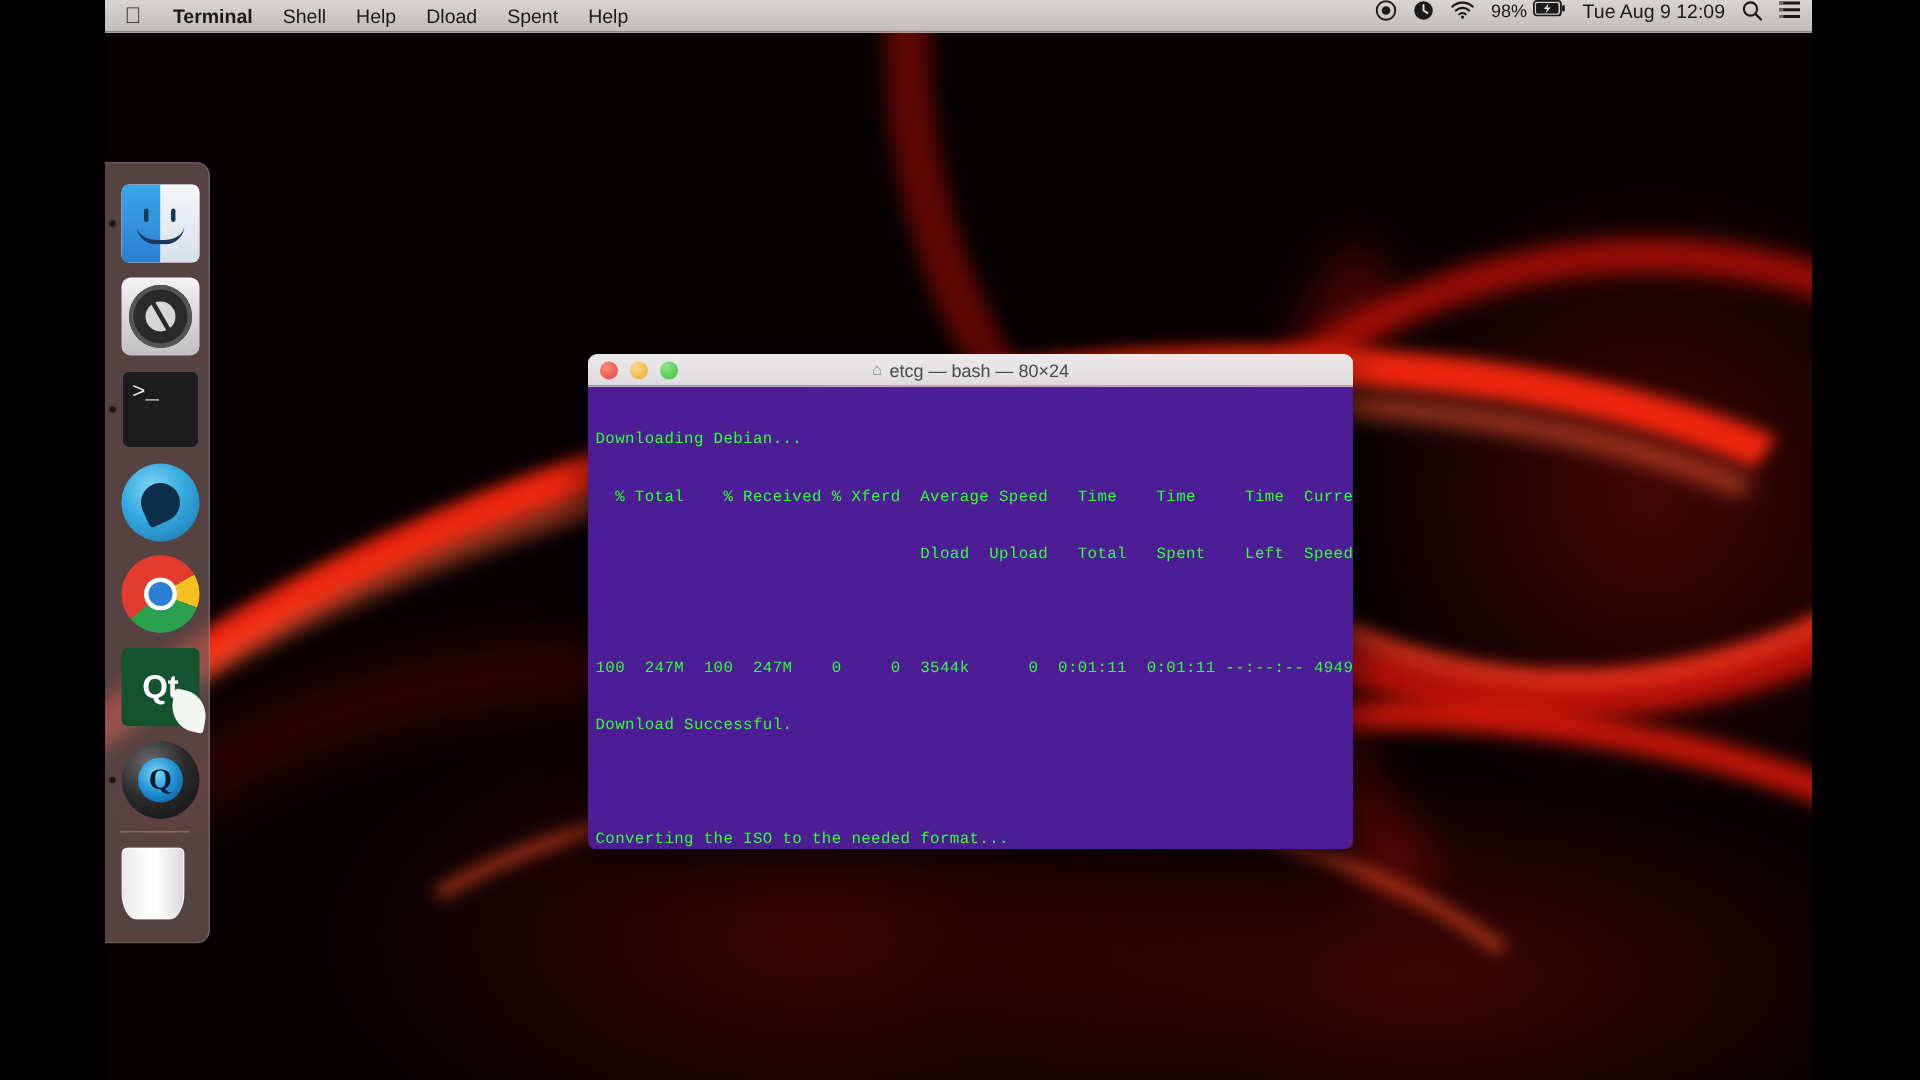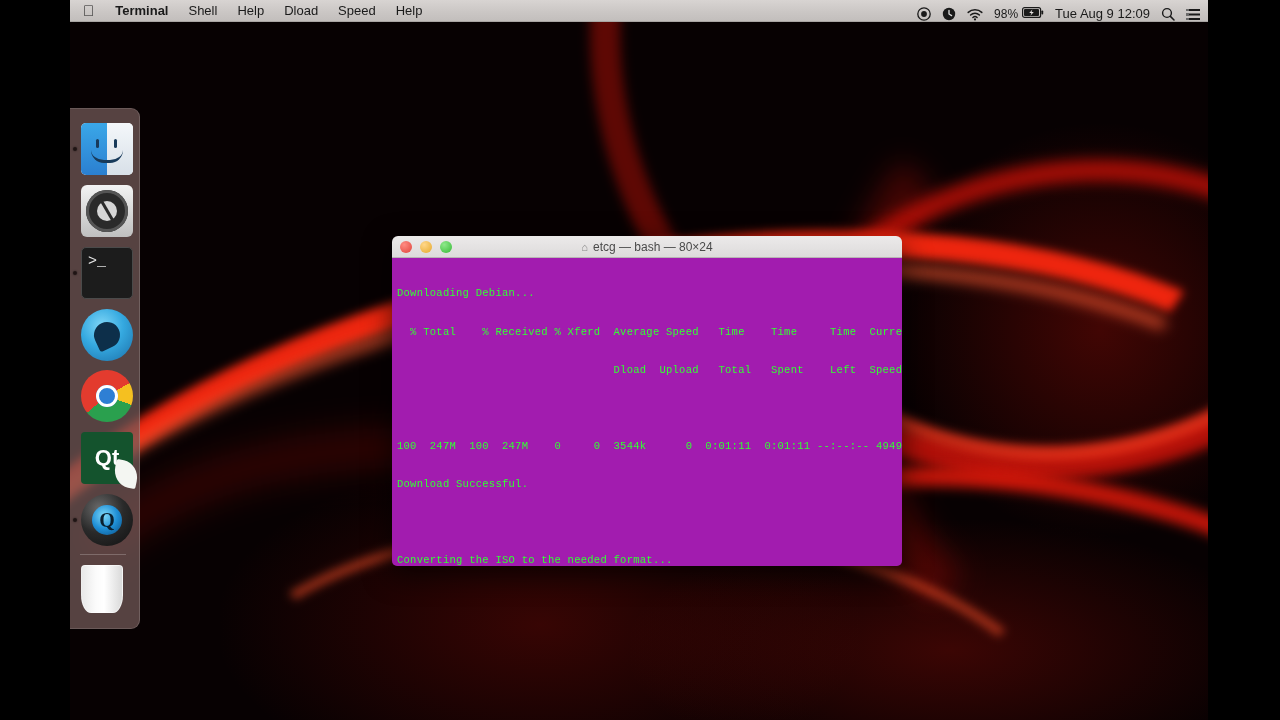--- a/index.html
+++ b/index.html
@@ -113,21 +113,21 @@
   .menu-apple {
     padding:0 11px 0 13px; height:100%; display:flex; align-items:center;
     font-size:15px; line-height:1;
   }
   .menu-item {
     padding:0 10px; height:100%; display:flex; align-items:center;
     white-space:nowrap;
   }
   .menu-item.app-name { font-weight:bold; }
   #menubar-right {
-    margin-left:auto; display:flex; align-items:flex-end; height:100%;
+    margin-left:auto; display:flex; align-items:flex-start; height:100%;
     padding-right:8px; gap:11px;
   }
   .status-icon { display:flex; align-items:center; }
   .mb-time { font-size:13px; white-space:nowrap; }
   .mb-batt { font-size:12px; display:flex; align-items:center; gap:4px; }
 
   
   #dock {
     position:absolute; left:-3px; top:108px; width:73px; height:521px;
     background:rgba(118,92,90,0.72);
@@ -278,21 +278,21 @@
   .tl.red { background:radial-gradient(circle at 35% 30%,#ff8b82,#e0443b); }
   .tl.yel { background:radial-gradient(circle at 35% 30%,#ffd78a,#e5a82b); }
   .tl.grn { background:radial-gradient(circle at 35% 30%,#8ee98b,#37ba36); }
   #term-title {
     position:absolute; left:0; right:0; text-align:center;
     font-size:12px; color:#4a4a4a;
     display:flex; align-items:center; justify-content:center; gap:5px;
   }
   .home-ic { font-size:11px; color:#8a8a8a; }
   #term-body {
-    height:308px; background:#a21caf;
+    height:308px; background:#4c1d95;
     padding:4px 5px 0 5px;
     font-family:"Liberation Mono","DejaVu Sans Mono",monospace;
     font-size:10.5px; line-height:12.7px;
     color:#33ff33;
     white-space:pre;
     overflow:hidden;
     letter-spacing:0.26px;
   }
   .tline { min-height:12.7px; }
 </style>
@@ -316,21 +316,21 @@
     <div class="swirl s7"></div>
   </div>
 
   <div id="menubar">
     <div id="menubar-left">
       <div class="menu-apple"></div>
       <div class="menu-item app-name">Terminal</div>
       <div class="menu-item">Shell</div>
       <div class="menu-item">Help</div>
       <div class="menu-item">Dload</div>
-      <div class="menu-item">Speed</div>
+      <div class="menu-item">Spent</div>
       <div class="menu-item">Help</div>
     </div>
     <div id="menubar-right">
       <span class="status-icon">
         <svg width="14" height="14" viewBox="0 0 14 14">
             <circle cx="7" cy="7" r="6.2" fill="none" stroke="#1a1a1a" stroke-width="1.3"></circle>
             <circle cx="7" cy="7" r="2.9" fill="#1a1a1a"></circle>
           </svg>
       </span>
       <span class="status-icon">

